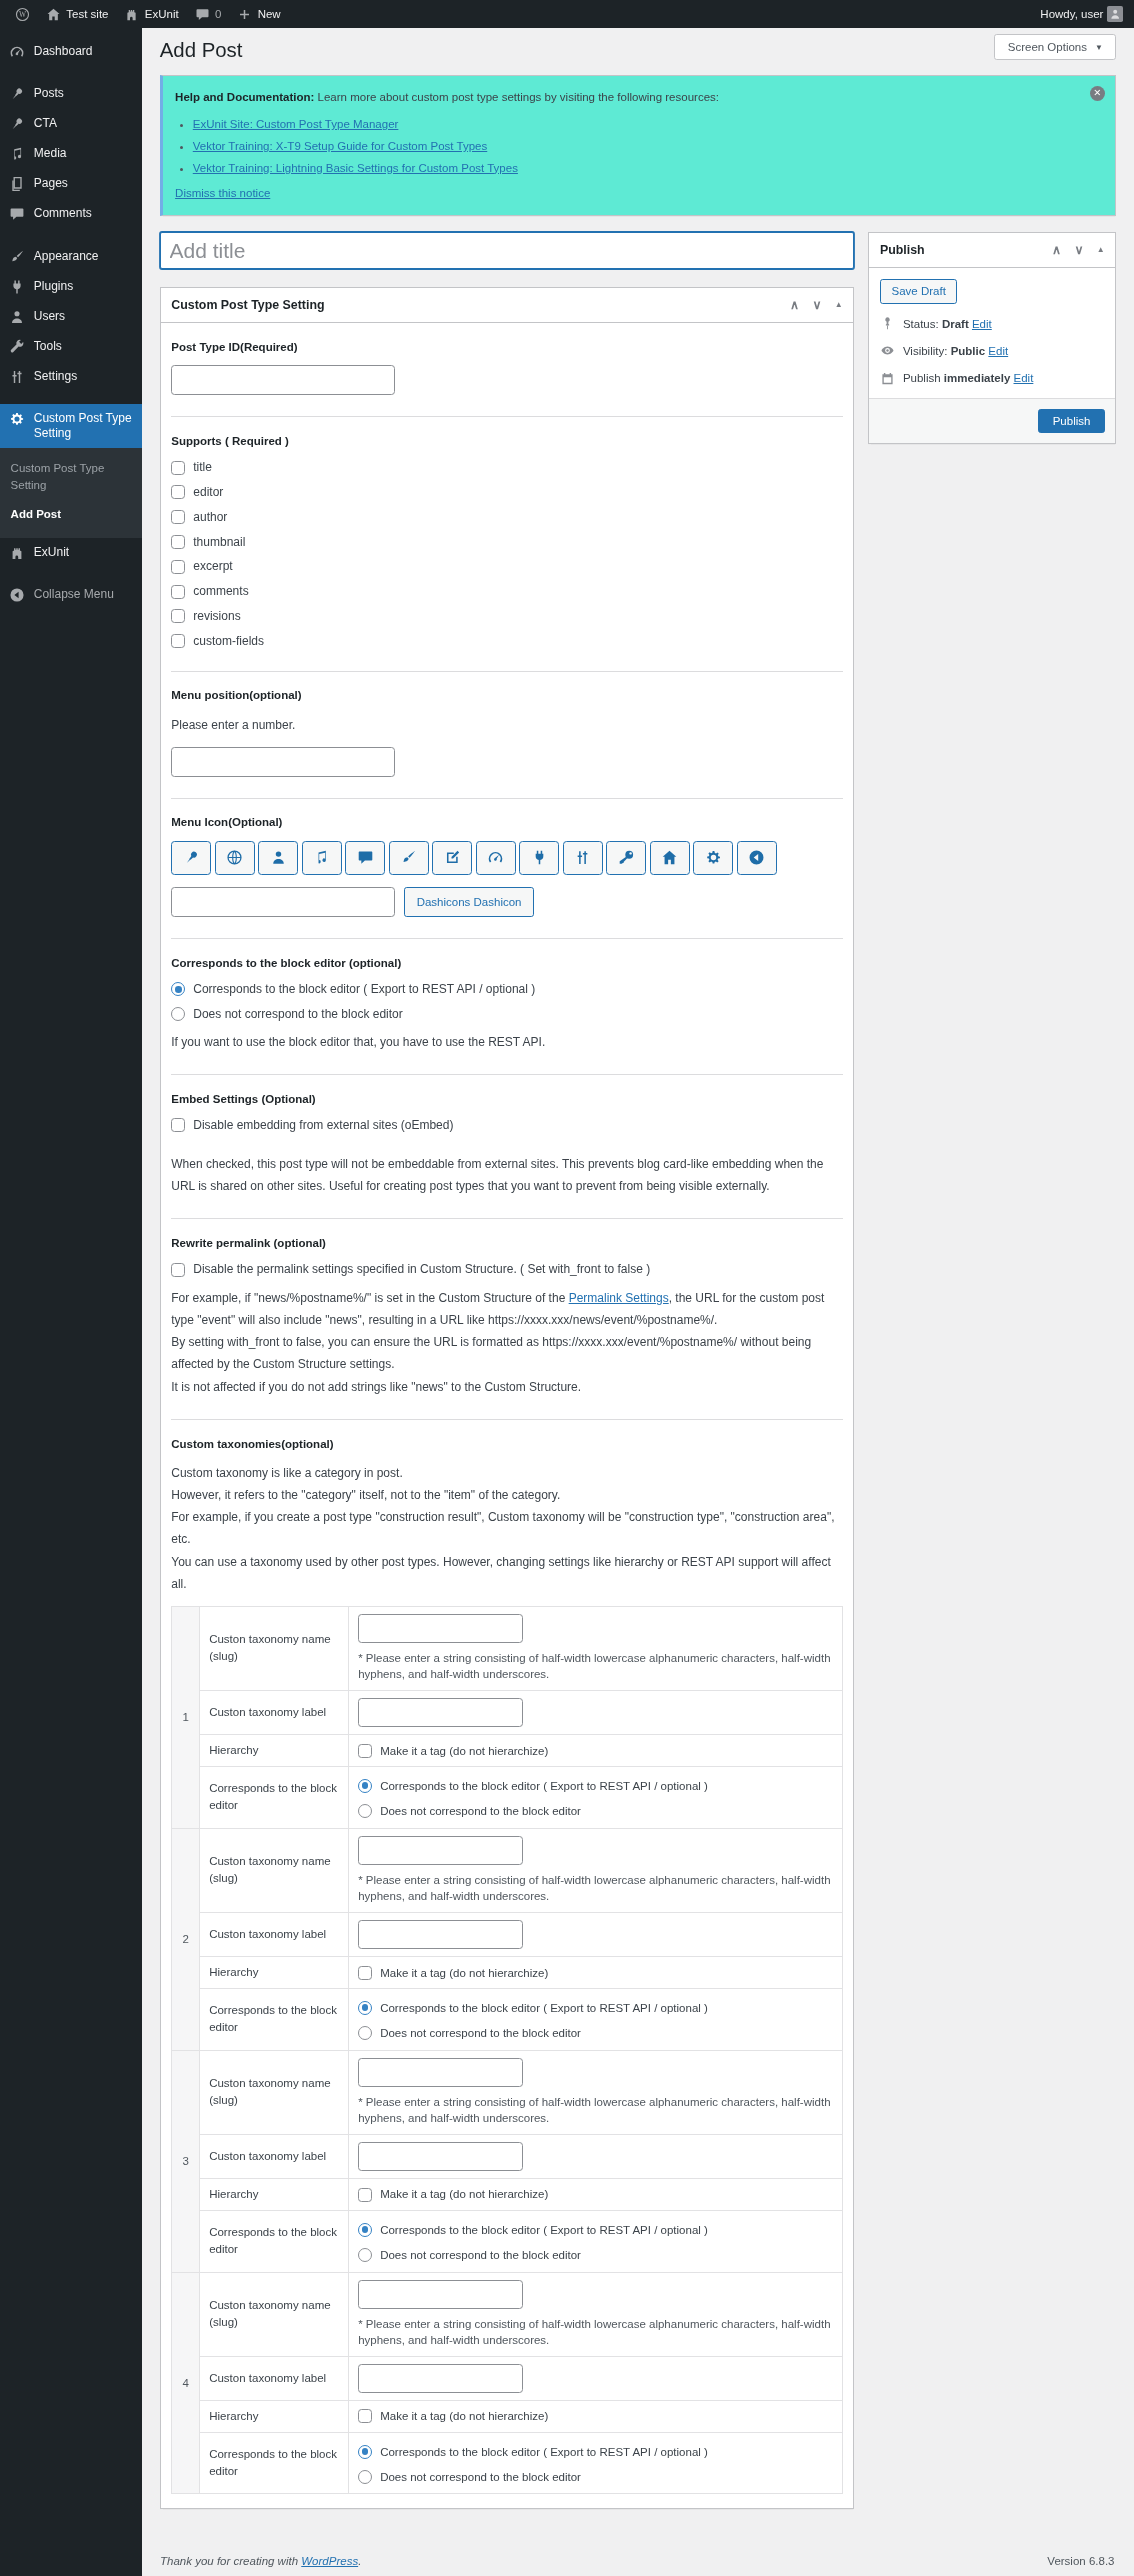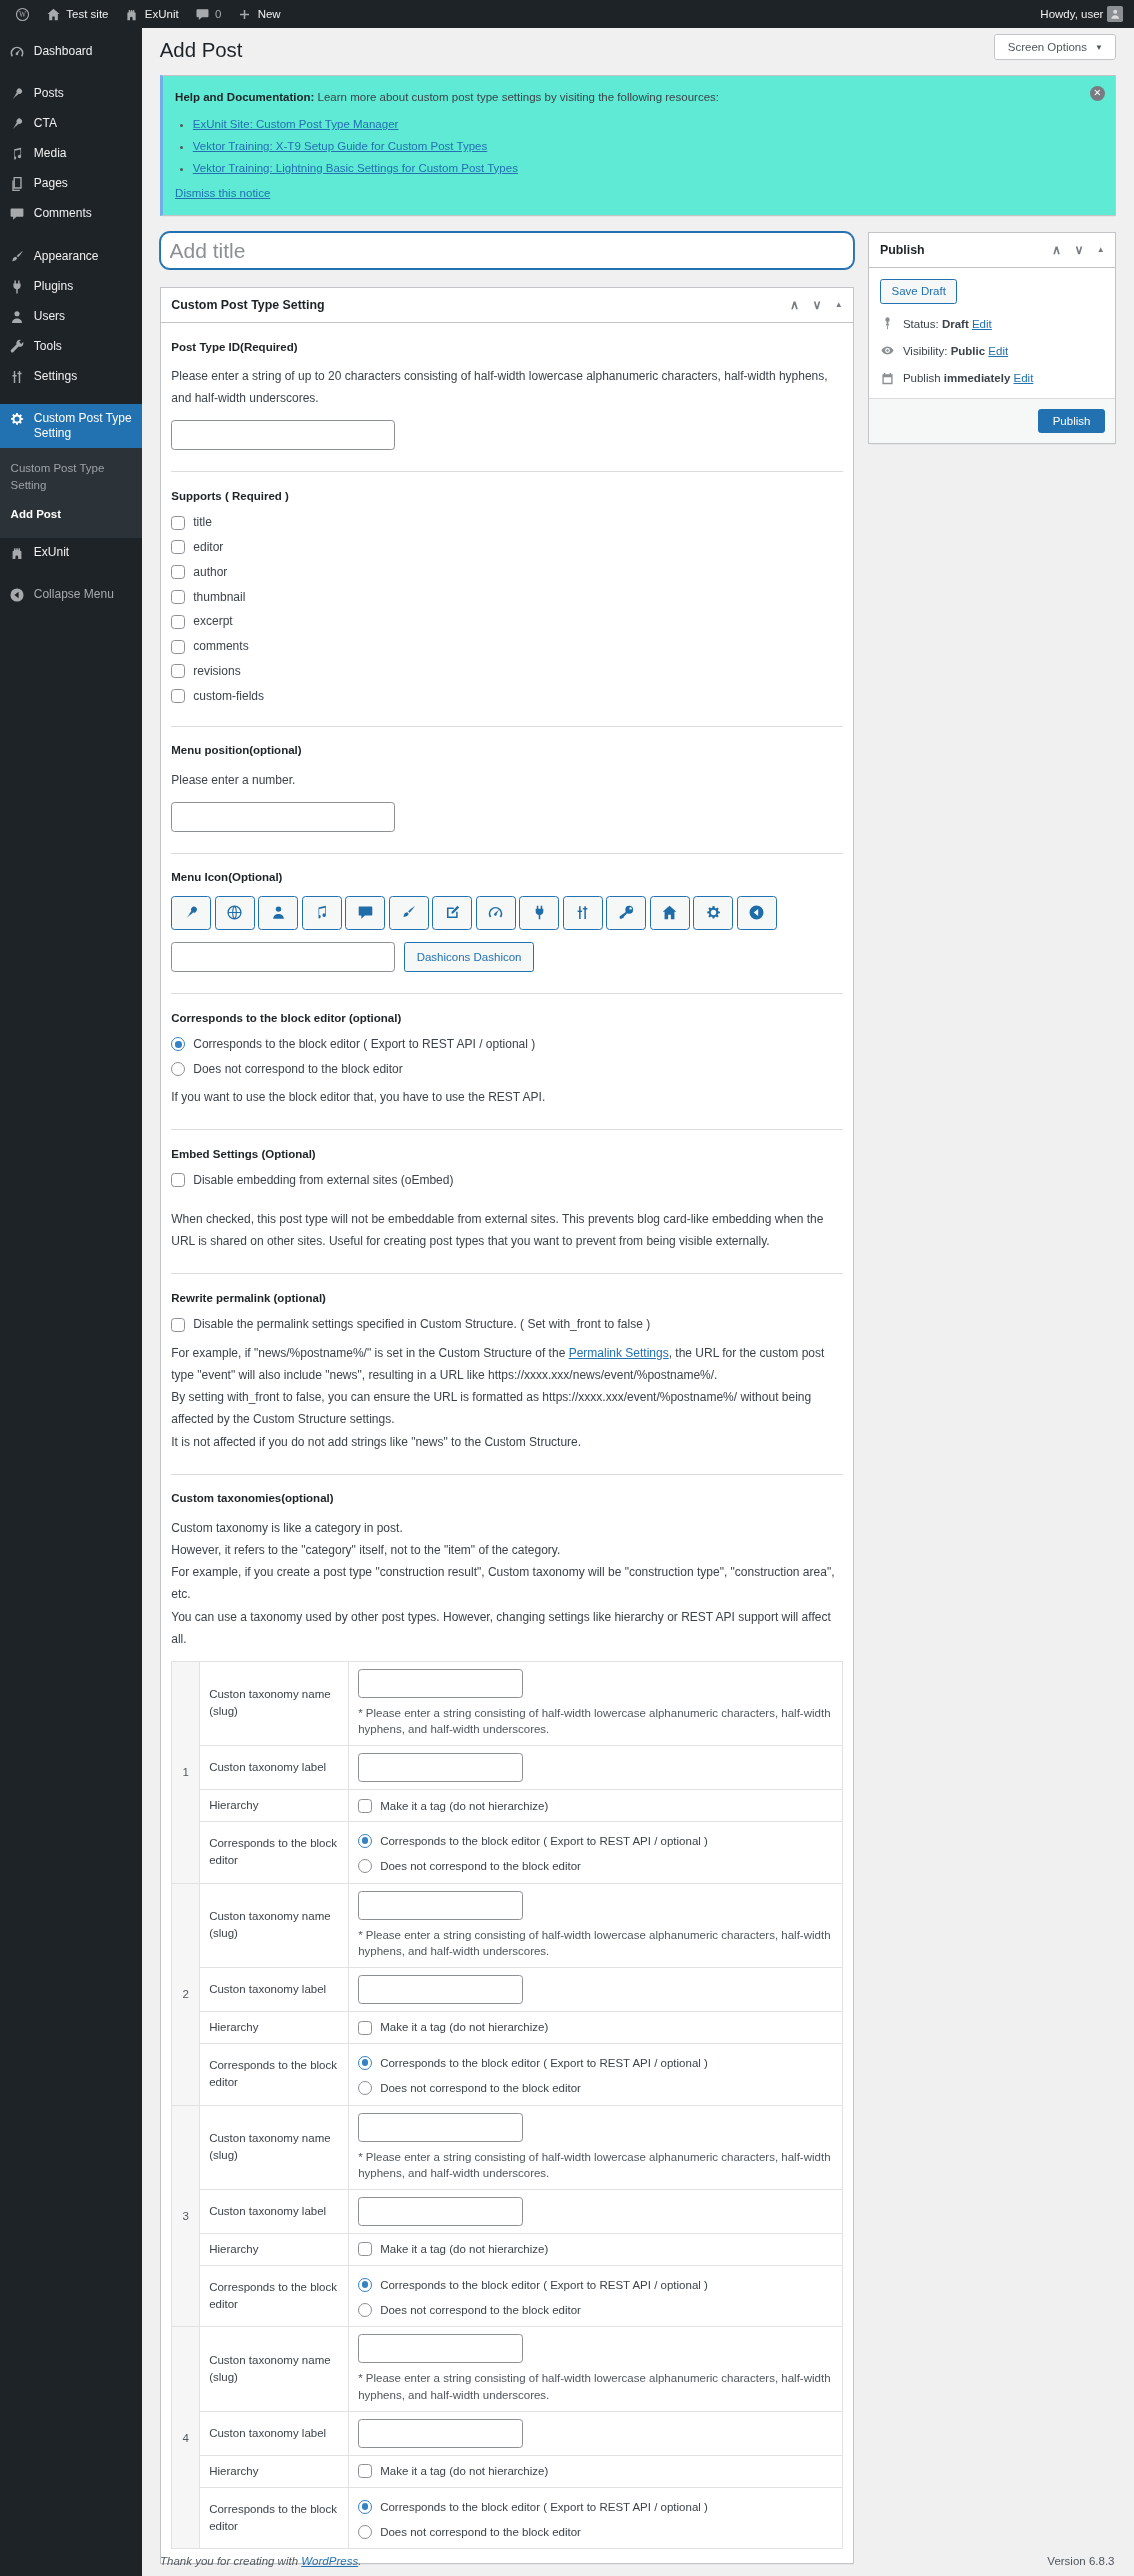--- a/index.html
+++ b/index.html
@@ -53,21 +53,21 @@
   .notice ul{margin:10.6px 0 1.8px;padding-left:17.7px;color:#50575e;}
   .notice li{margin:0 0 9.7px;}
   .notice .dismiss-p{margin-top:10.6px;}
   .notice-close{position:absolute;top:9.7px;right:10.6px;width:15px;height:15px;border:none;border-radius:50%;
     background:#787c82;color:#fff;font-size:9.7px;line-height:14px;text-align:center;cursor:pointer;padding:0;font-family:inherit;}
 
   .columns{display:flex;gap:14px;margin-top:16px;align-items:flex-start;}
   .main-col{flex:1;min-width:0;}
   .side-col{width:248px;flex:none;}
 
-  #title-input{width:100%;height:37px;border:0.9px solid #2271b1;box-shadow:0 0 0 0.9px #2271b1;border-radius:10px;
+  #title-input{width:100%;height:37px;border:0.9px solid #2271b1;box-shadow:0 0 0 0.9px #2271b1;border-radius:2px;
     padding:3.5px 8.9px;font-size:21px;color:#737373;background:#fff;font-family:inherit;outline:none;}
   #title-input::placeholder{color:#8c8f94;}
 
   .postbox{background:#fff;border:0.9px solid #c3c4c7;box-shadow:0 0.9px 0.9px rgba(0,0,0,.04);}
   .postbox.mt{margin-top:17.7px;}
   .postbox-header{display:flex;align-items:center;justify-content:space-between;border-bottom:0.9px solid #c3c4c7;
     padding:0 10.6px;height:35px;}
   .postbox-title{font-size:12.4px;font-weight:bold;color:#1d2327;}
   .handle-actions{display:flex;gap:13.3px;align-items:center;color:#787c82;}
   .handle-btn{cursor:pointer;font-size:12.4px;font-weight:bold;line-height:1;}
@@ -307,21 +307,20 @@
           <span class="postbox-title">Custom Post Type Setting</span>
           <span class="handle-actions">
             <span class="handle-btn">∧</span>
             <span class="handle-btn">∨</span>
             <span class="handle-btn toggle">▲</span>
           </span>
         </div>
         <div class="inside">
 
           <h4>Post Type ID(Required)</h4>
-          <p class="desc">Please enter a string of up to 20 characters consisting of half-width lowercase alphanumeric characters, half-width hyphens, and half-width underscores.</p>
           <input class="text-input" type="text" style="">
 
           <hr class="sep">
           <h4>Supports ( Required )</h4>
           <div id="supports-list">
               <label class="cb-row">
                 <input type="checkbox" style="">
                 <span>title</span>
               </label>
               <label class="cb-row">

